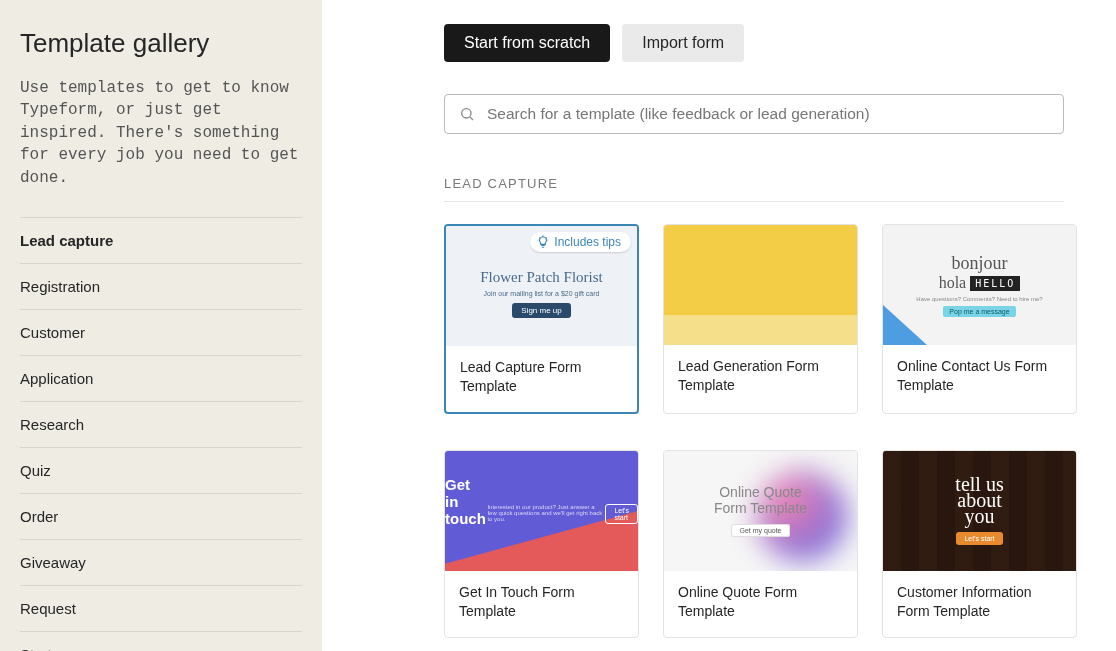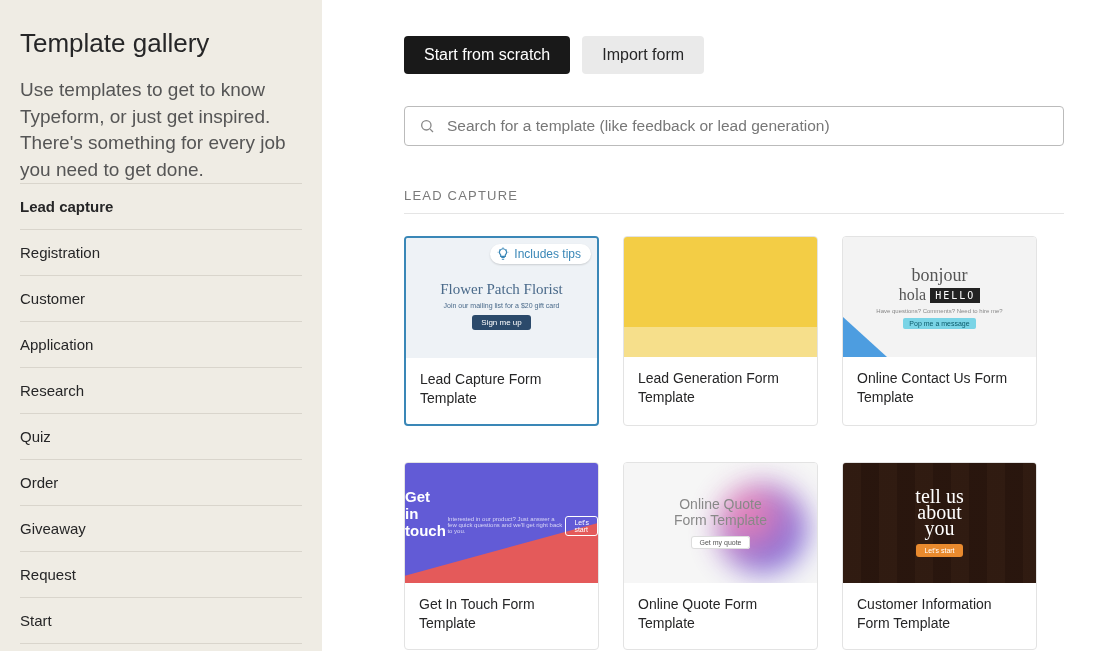--- a/index.html
+++ b/index.html
@@ -20,39 +20,42 @@
     display: flex;
     flex-direction: column;
   }
   .page-title {
     font-size: 26px;
     font-weight: 400;
     color: #262627;
     margin-bottom: 18px;
   }
   .page-desc {
-    font-size: 19px;
+    font-size: 16px;
     line-height: 1.4;
     color: #555;
+    margin-bottom: 28px;
+    font-family: Liberation Mono, monospace;
   }
   .cats { border-top: 1px solid #d9d5cc; }
   .cat-item {
     padding: 14px 0;
     border-bottom: 1px solid #d9d5cc;
     font-size: 15px;
     color: #262627;
     cursor: pointer;
   }
   .cat-item.active { font-weight: 700; }
 
   
   .main {
     flex: 1;
-    padding: 36px 52px 0 82px;
-    overflow: hidden;
+    padding: 24px 52px 0 82px;
+    overflow: hidden;
+    margin-left: 40px;
   }
   .toolbar { display: flex; gap: 12px; margin-bottom: 32px; }
   .btn {
     font-size: 16px;
     padding: 10px 20px;
     border-radius: 4px;
     border: none;
     cursor: pointer;
   }
   .btn-dark { background: #191919; color: #fff; }

